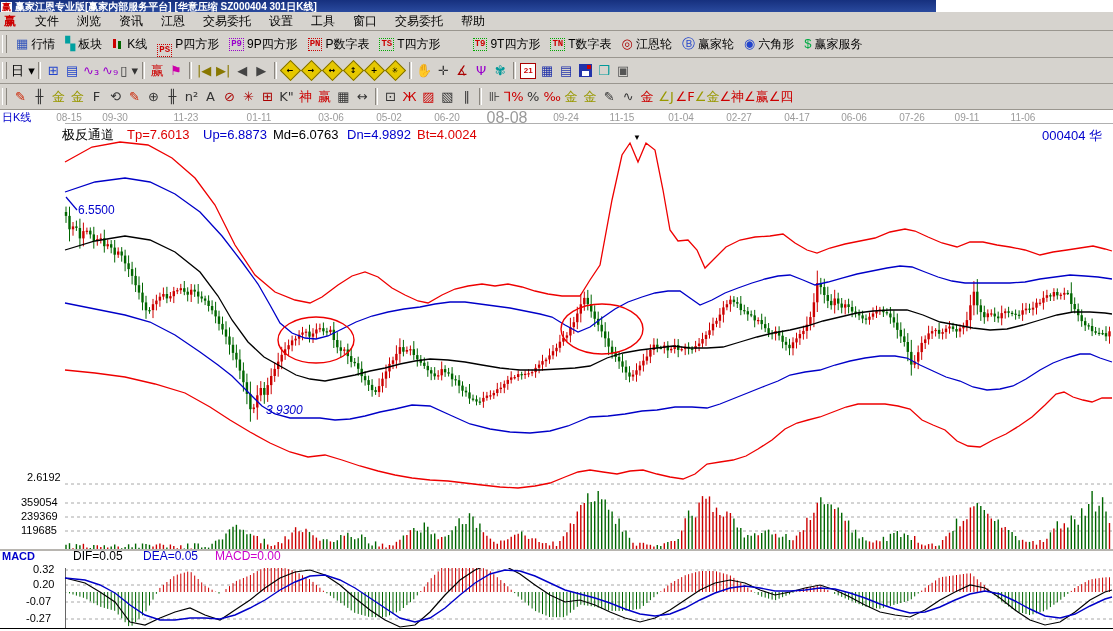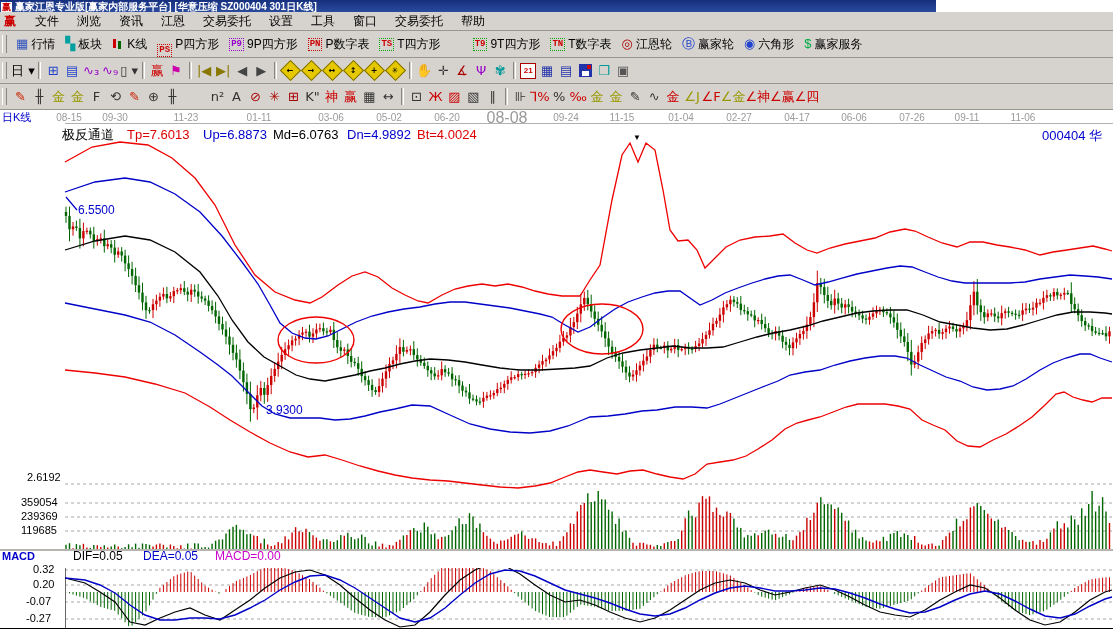--- a/index.html
+++ b/index.html
@@ -1285,21 +1285,21 @@
         <span class="lbl " style="left: 2px; top: 111px; color: rgb(0, 0, 204);">日K线</span>
         <span class="lbl " style="left: 62px; top: 128px; color: rgb(0, 0, 0); font-size: 13px;">极反通道</span>
         <span class="lbl " style="left: 127px; top: 128px; color: rgb(221, 0, 0); font-size: 13px;">Tp=7.6013</span>
         <span class="lbl " style="left: 203px; top: 128px; color: rgb(0, 0, 204); font-size: 13px;">Up=6.8873</span>
         <span class="lbl " style="left: 273px; top: 128px; color: rgb(0, 0, 0); font-size: 13px;">Md=6.0763</span>
         <span class="lbl " style="left: 347px; top: 128px; color: rgb(0, 0, 204); font-size: 13px;">Dn=4.9892</span>
         <span class="lbl " style="left: 417px; top: 128px; color: rgb(221, 0, 0); font-size: 13px;">Bt=4.0024</span>
         <span class="lbl " style="left: 633px; top: 131px; color: rgb(0, 0, 0); font-size: 8px;">▼</span>
         <span class="lbl " style="left: 1042px; top: 129px; color: rgb(0, 0, 204); font-size: 13px;">000404 华</span>
         <span class="lbl " style="left: 78px; top: 204px; color: rgb(0, 0, 204); font-size: 12px;">6.5500</span>
-        <span class="lbl " style="left: 266px; top: 404px; color: rgb(0, 0, 204); font-size: 12px;">3.9300</span>
+        <span class="lbl " style="left: 266px; top: 404px; color: rgb(0, 0, 204); font-size: 12px; font-style: italic;">3.9300</span>
         <span class="lbl " style="left: 27px; top: 471px; color: rgb(0, 0, 0);">2.6192</span>
         <span class="lbl " style="left: 21px; top: 496px; color: rgb(0, 0, 0);">359054</span>
         <span class="lbl " style="left: 21px; top: 510px; color: rgb(0, 0, 0);">239369</span>
         <span class="lbl " style="left: 21px; top: 524px; color: rgb(0, 0, 0);">119685</span>
         <span class="lbl b" style="left: 2px; top: 550px; color: rgb(0, 0, 204);">MACD</span>
         <span class="lbl " style="left: 73px; top: 550px; color: rgb(0, 0, 0); font-size: 12px;">DIF=0.05</span>
         <span class="lbl " style="left: 143px; top: 550px; color: rgb(0, 0, 204); font-size: 12px;">DEA=0.05</span>
         <span class="lbl " style="left: 215px; top: 550px; color: rgb(204, 0, 204); font-size: 12px;">MACD=0.00</span>
         <span class="lbl " style="left: 33px; top: 563px; color: rgb(0, 0, 0);">0.32</span>
         <span class="lbl " style="left: 33px; top: 578px; color: rgb(0, 0, 0);">0.20</span>
@@ -1469,21 +1469,21 @@
       <div class="grip"></div>
       <div class="itb" style="color: rgb(204, 34, 0);">✎</div>
       <div class="itb" style="color: rgb(51, 51, 51);">╫</div>
       <div class="itb" style="color: rgb(153, 153, 0);">金</div>
       <div class="itb" style="color: rgb(153, 153, 0);">金</div>
       <div class="itb" style="color: rgb(51, 51, 51);">F</div>
       <div class="itb" style="color: rgb(51, 51, 51);">⟲</div>
       <div class="itb" style="color: rgb(204, 34, 0);">✎</div>
       <div class="itb" style="color: rgb(51, 51, 51);">⊕</div>
       <div class="itb" style="color: rgb(51, 51, 51);">╫</div>
-      <div class="itb" style="color: rgb(51, 51, 51); margin-left: 26px;">n²</div>
+      <div class="itb" style="color: rgb(51, 51, 51);">n²</div>
       <div class="itb" style="color: rgb(51, 51, 51);">A</div>
       <div class="itb" style="color: rgb(170, 0, 0);">⊘</div>
       <div class="itb" style="color: rgb(170, 0, 0);">✳</div>
       <div class="itb" style="color: rgb(170, 0, 0);">⊞</div>
       <div class="itb" style="color: rgb(51, 51, 51);">K"</div>
       <div class="itb" style="color: rgb(204, 0, 0);">神</div>
       <div class="itb" style="color: rgb(204, 0, 0);">赢</div>
       <div class="itb" style="color: rgb(51, 51, 51);">▦</div>
       <div class="itb" style="color: rgb(51, 51, 51);">↔</div>
       <div class="sep"></div>

